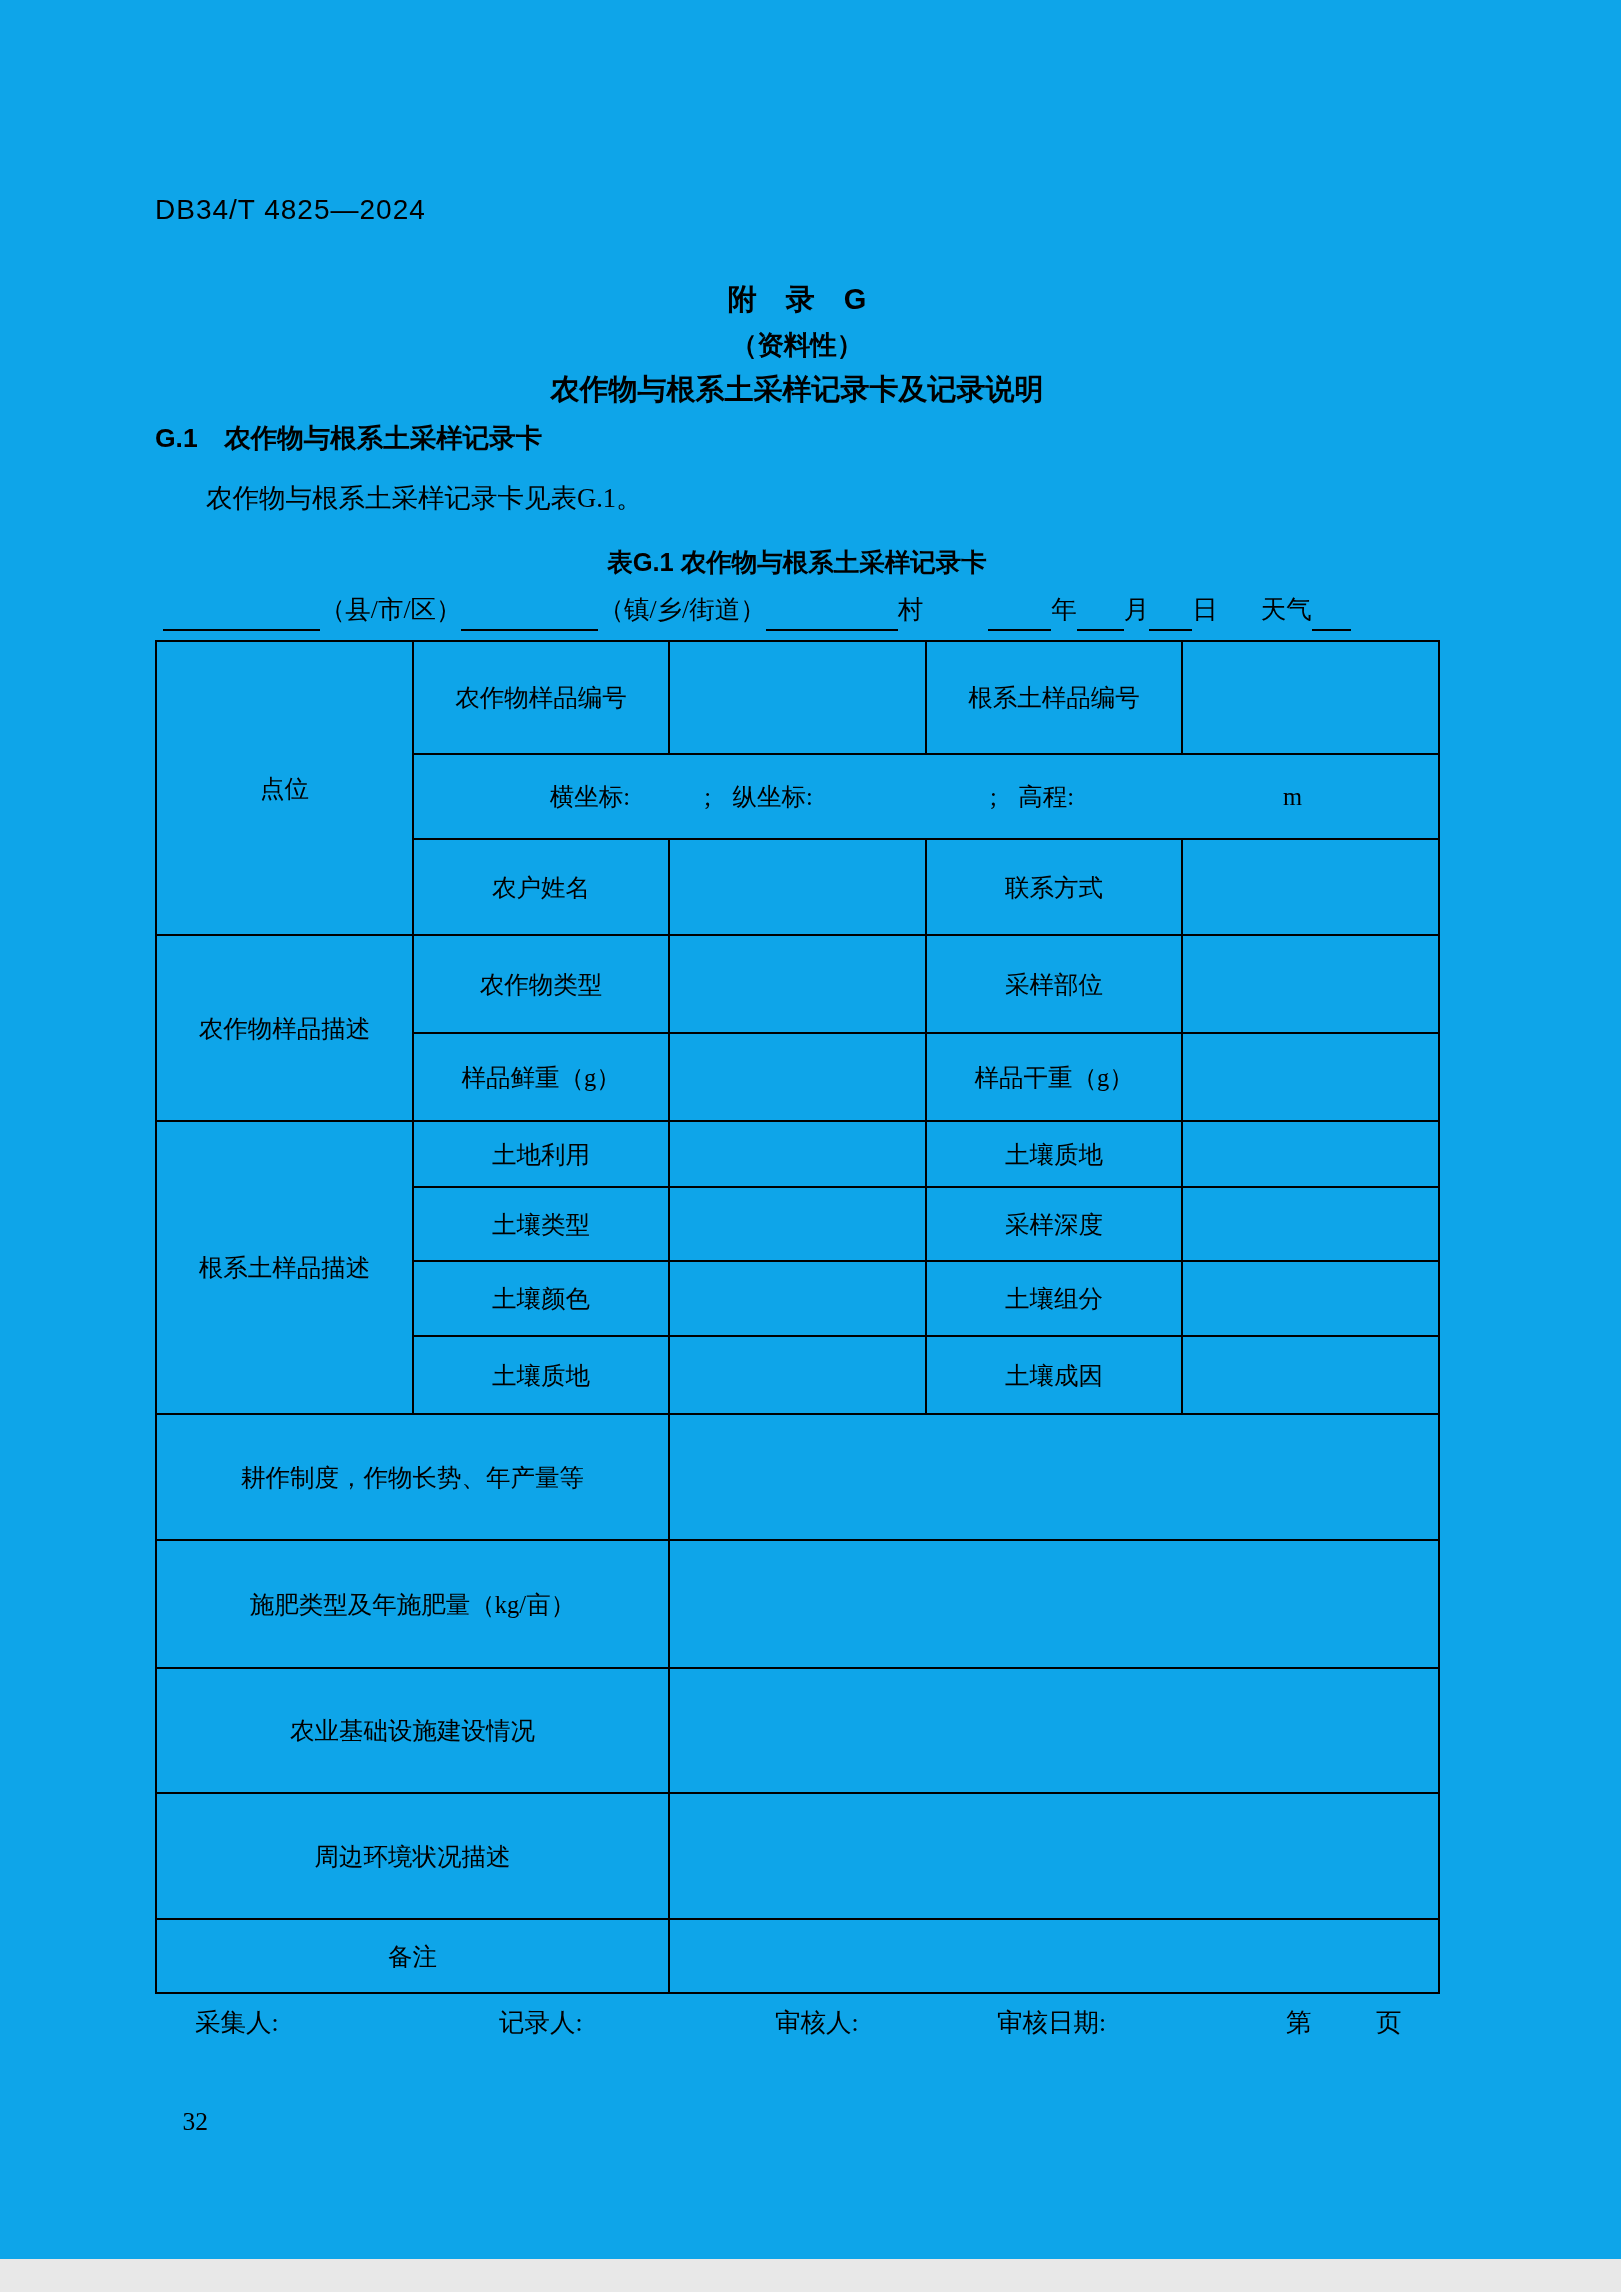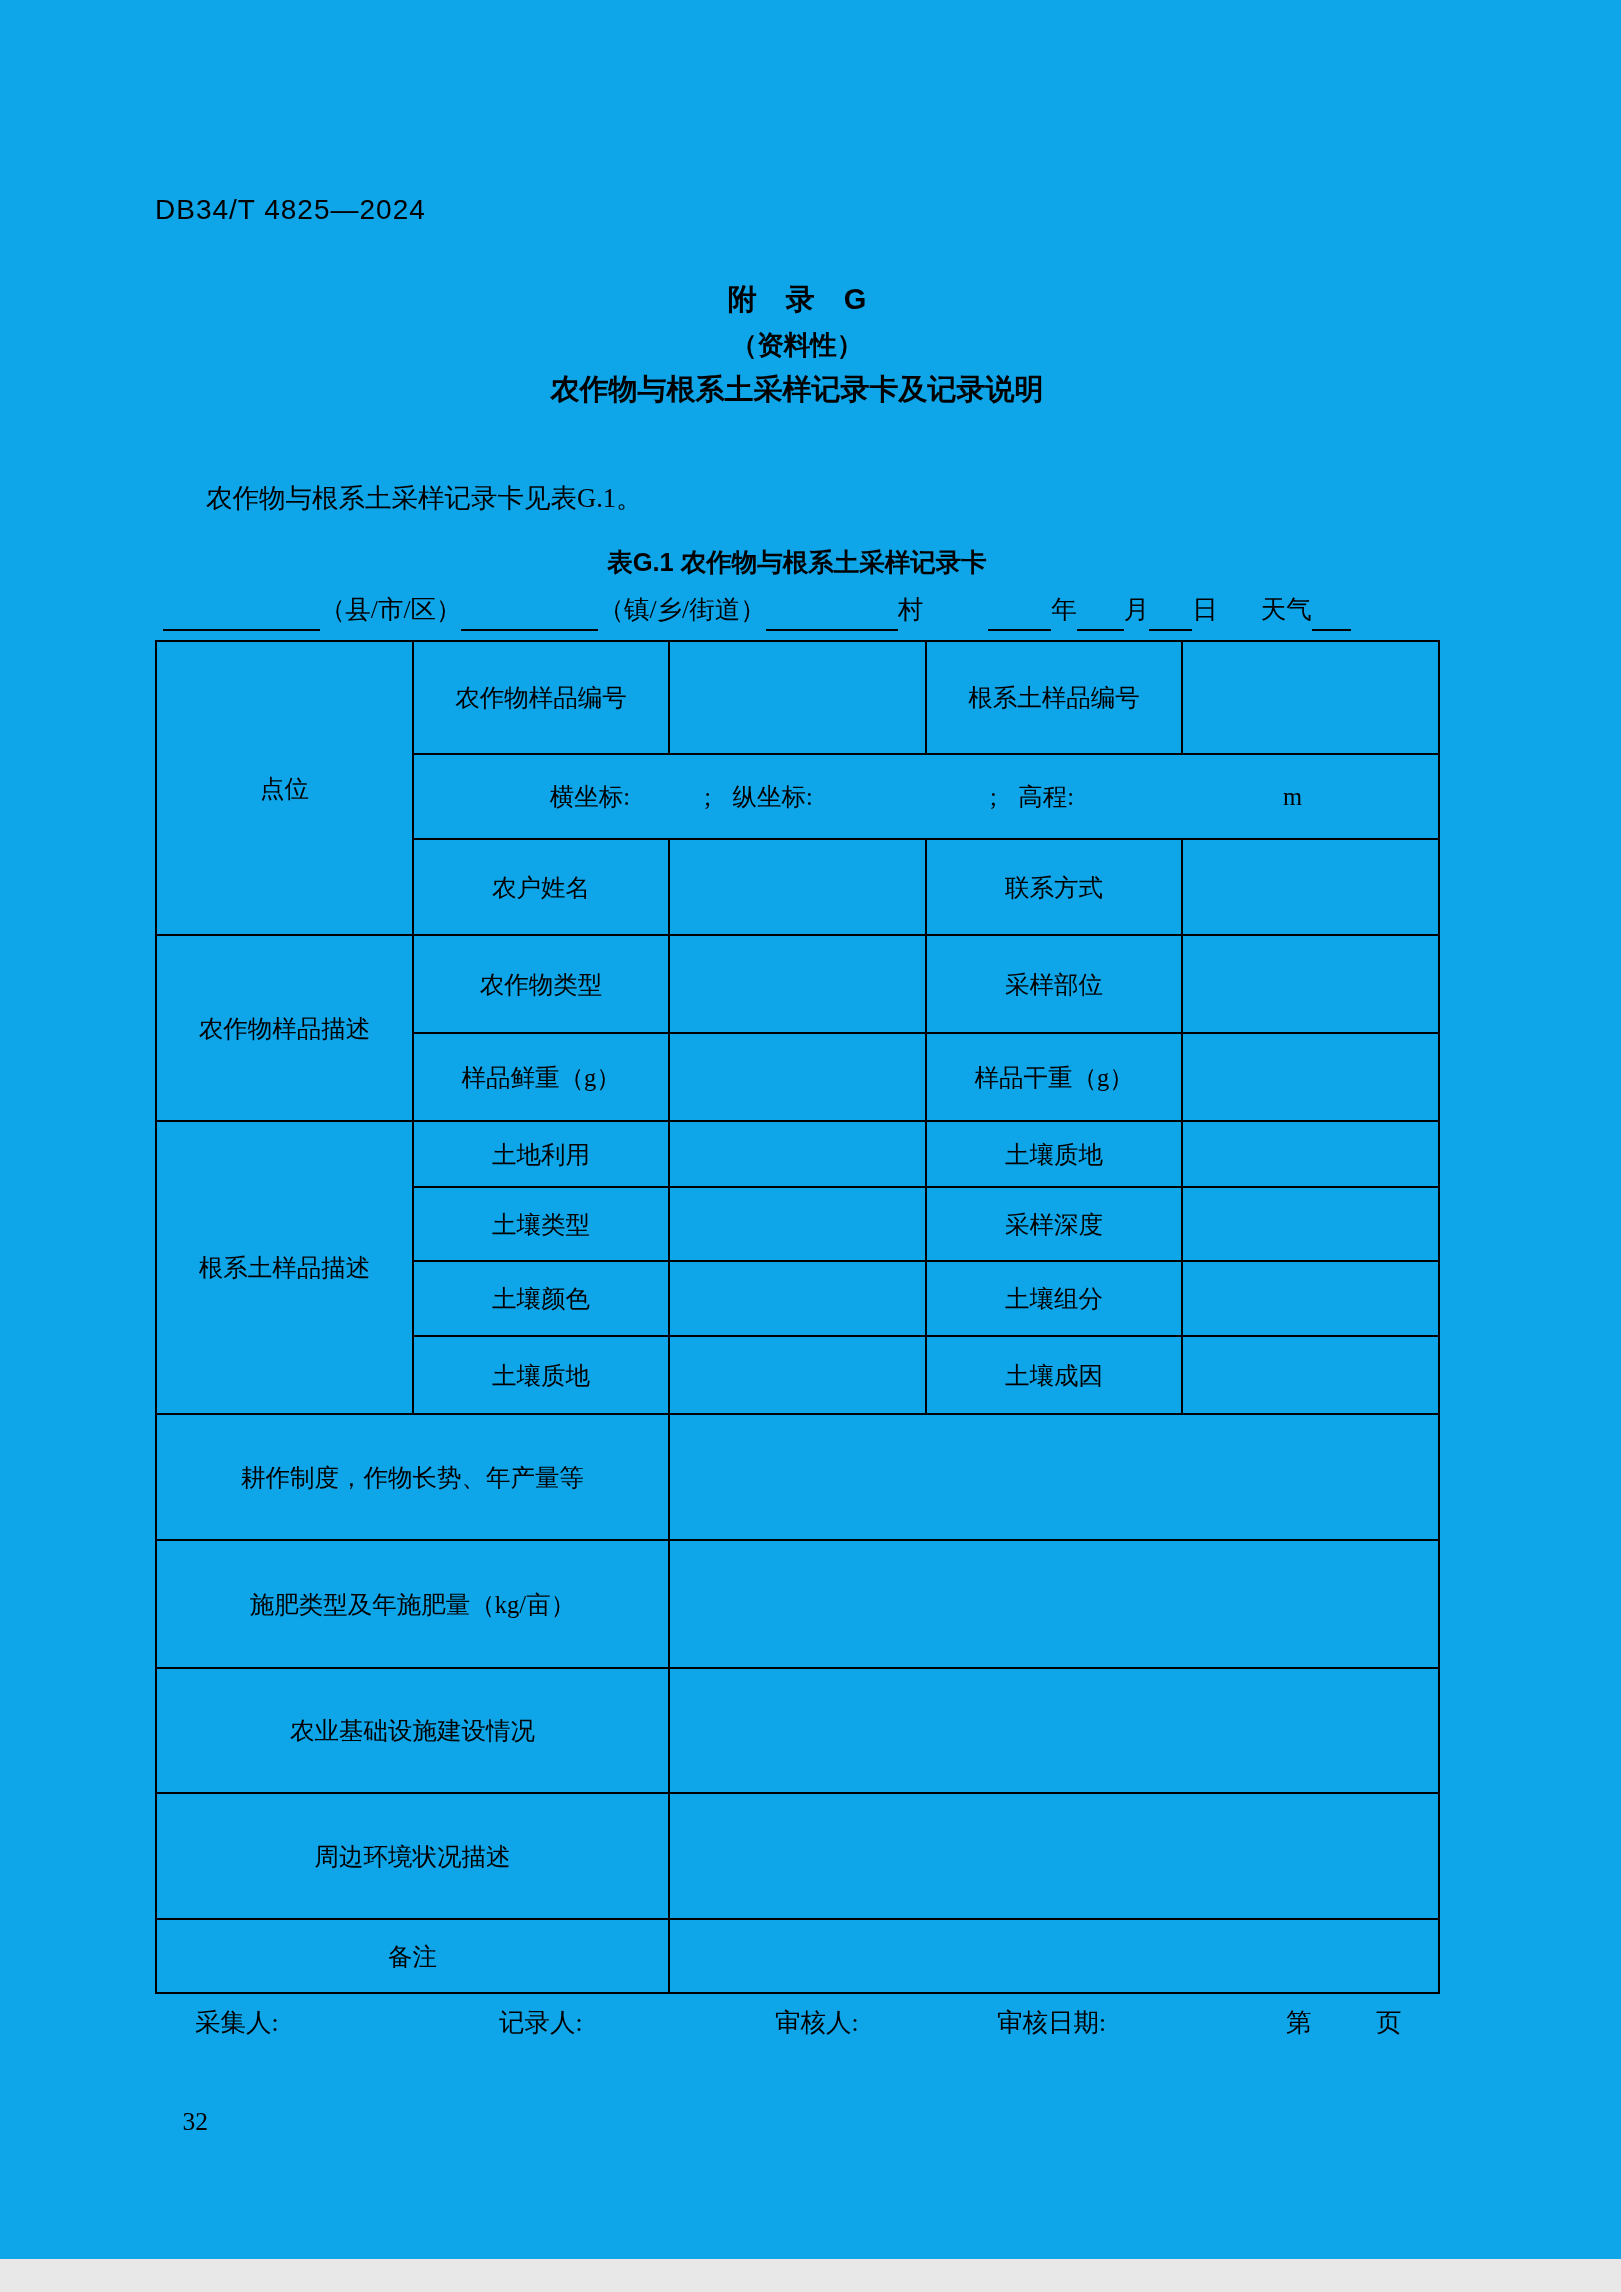--- a/index.html
+++ b/index.html
@@ -78,20 +78,21 @@
 <body>
 
 <div class="page">
 
   <div class="abs" id="doc-code">DB34/T 4825—2024</div>
 
   <div class="abs t1">附　录　G</div>
   <div class="abs t2">（资料性）</div>
   <div class="abs t3">农作物与根系土采样记录卡及记录说明</div>
 
+  <div class="abs" id="sec-heading">G.1　农作物与根系土采样记录卡</div>
   <div class="abs" id="sec-body">农作物与根系土采样记录卡见表G.1。</div>
 
   <div class="abs" id="tbl-caption">表G.1 农作物与根系土采样记录卡</div>
 
   <div class="abs" id="fill-line">
     <span class="ul ul1"></span><span class="lbl">（县/市/区）</span><span class="ul ul2"></span><span class="lbl">（镇/乡/街道）</span><span class="ul ul3"></span><span class="lbl">村</span><span class="ul ul4"></span><span class="lbl">年</span><span class="ul ul5"></span><span class="lbl">月</span><span class="ul ul6"></span><span class="lbl">日</span><span class="lbl gB">天气</span><span class="ul ul7"></span>
   </div>
 
   <table id="record-table">
     <colgroup>

